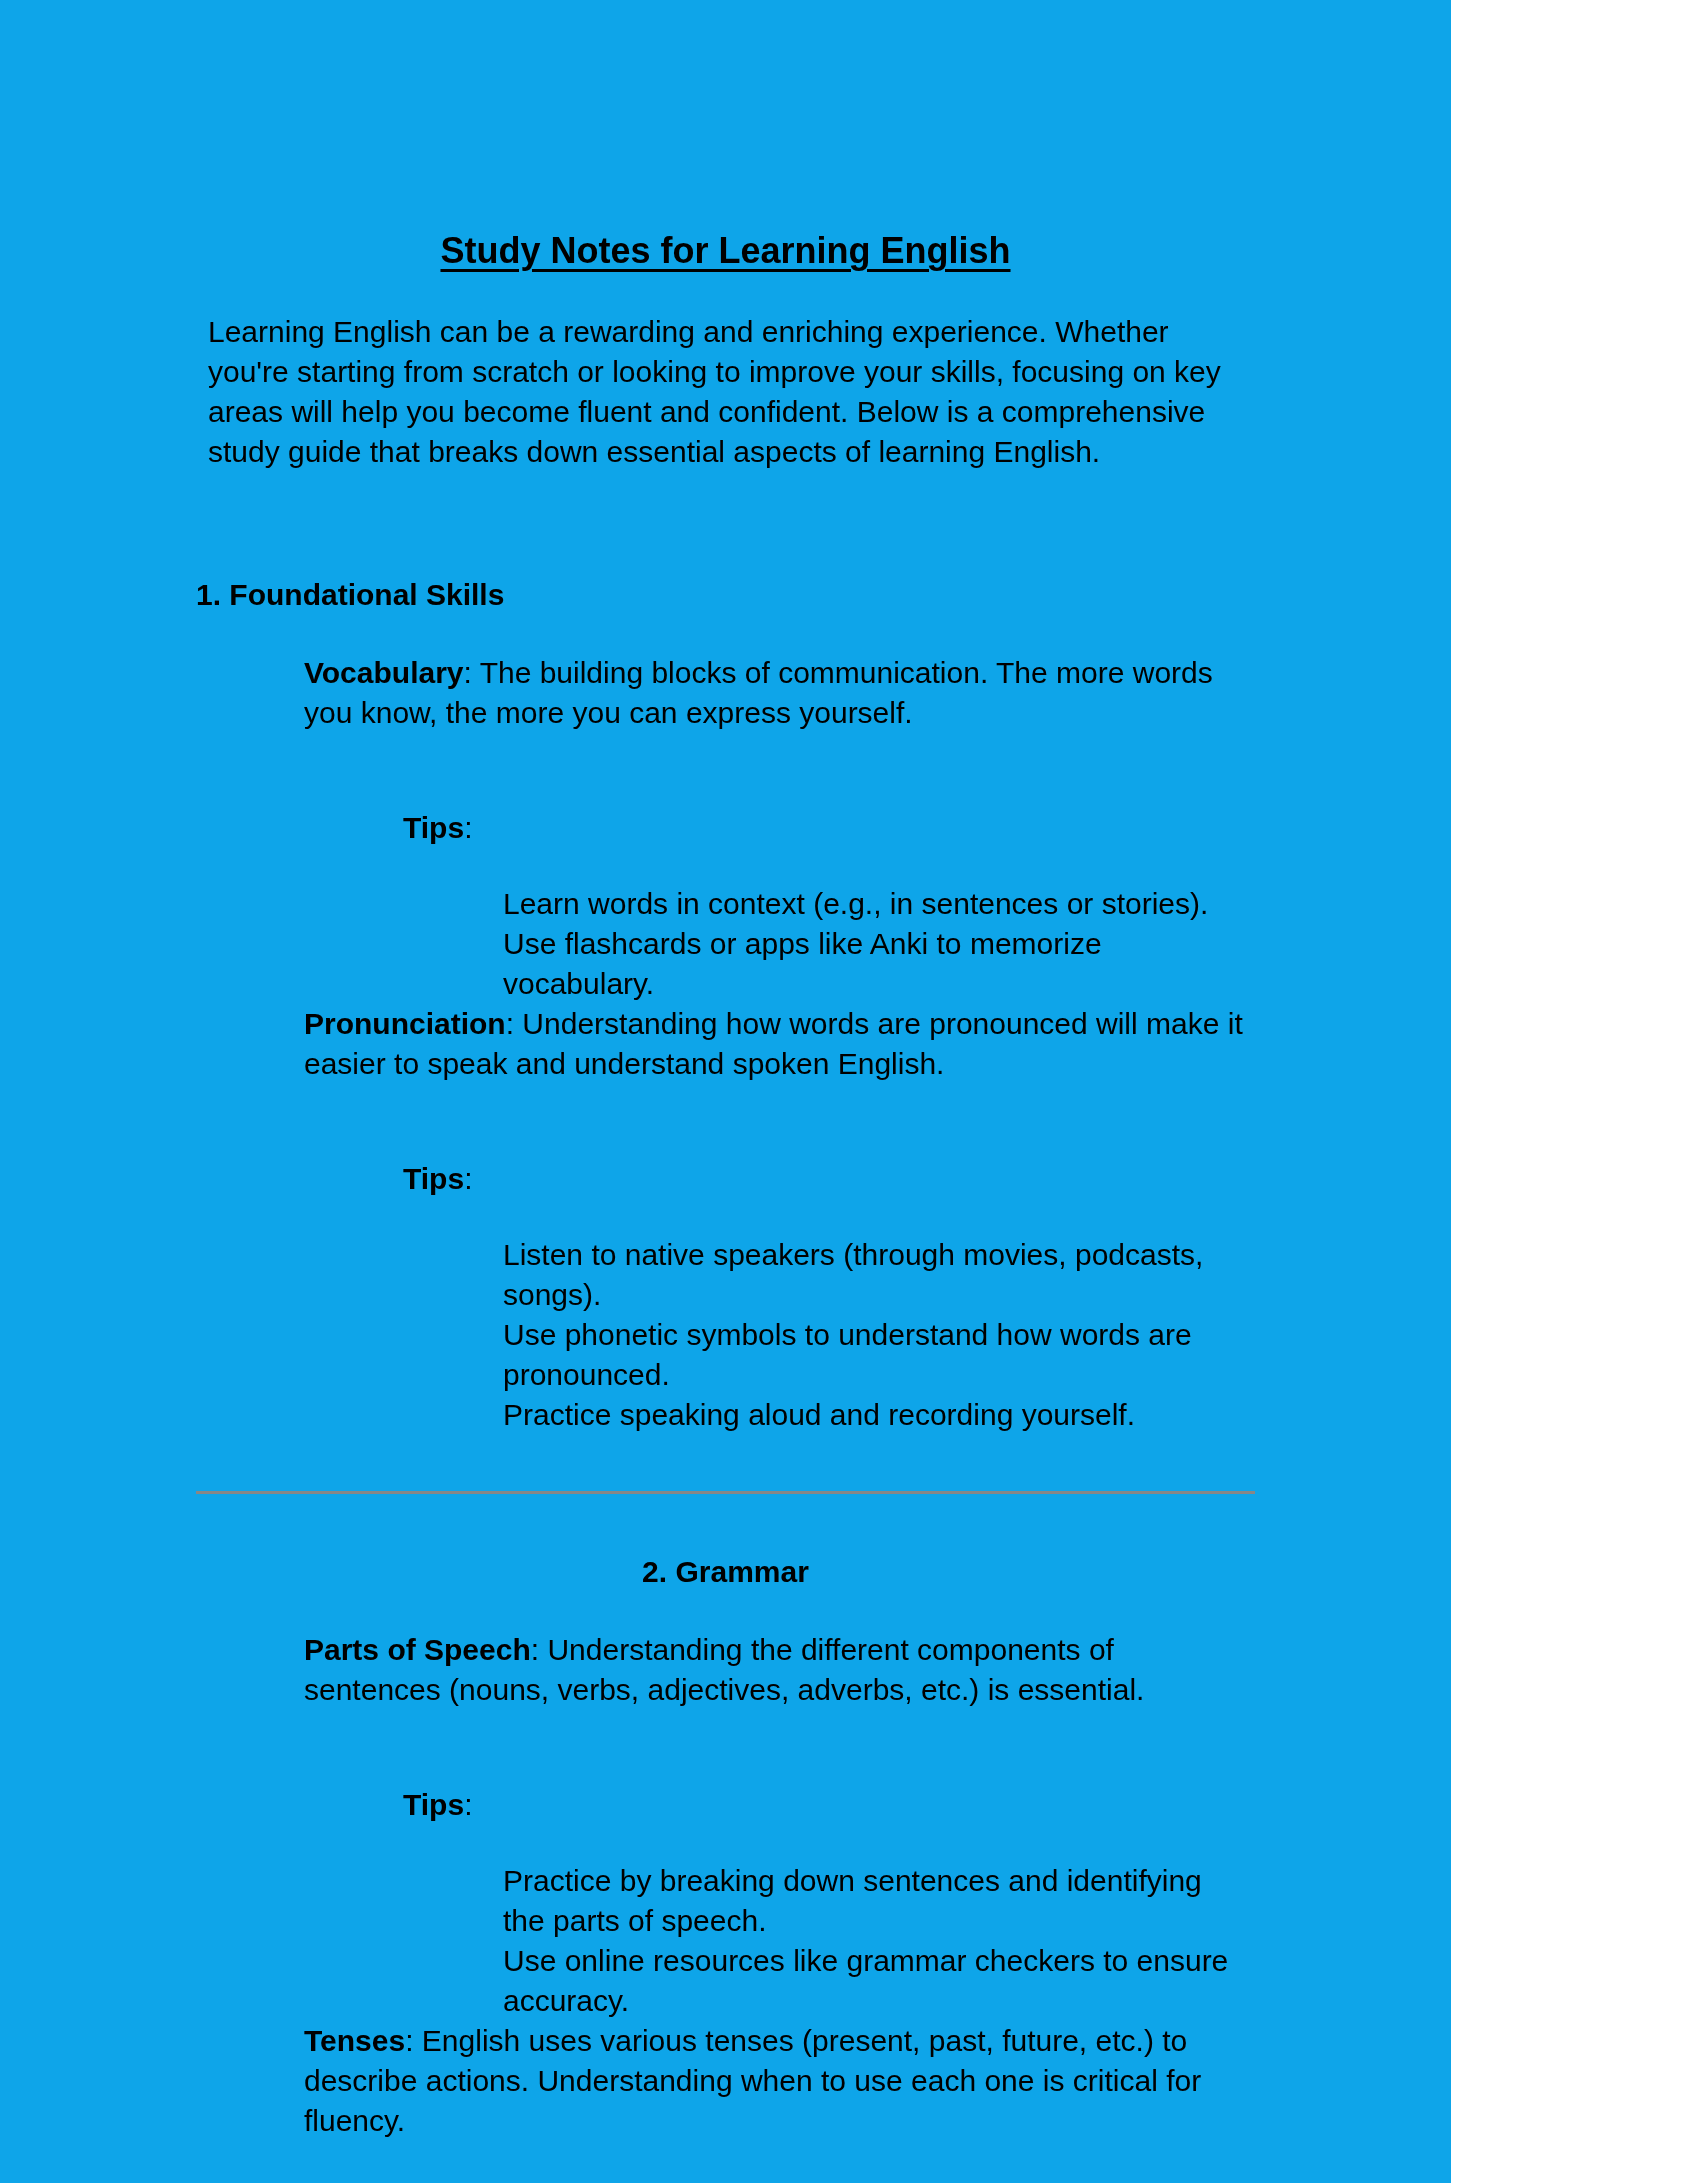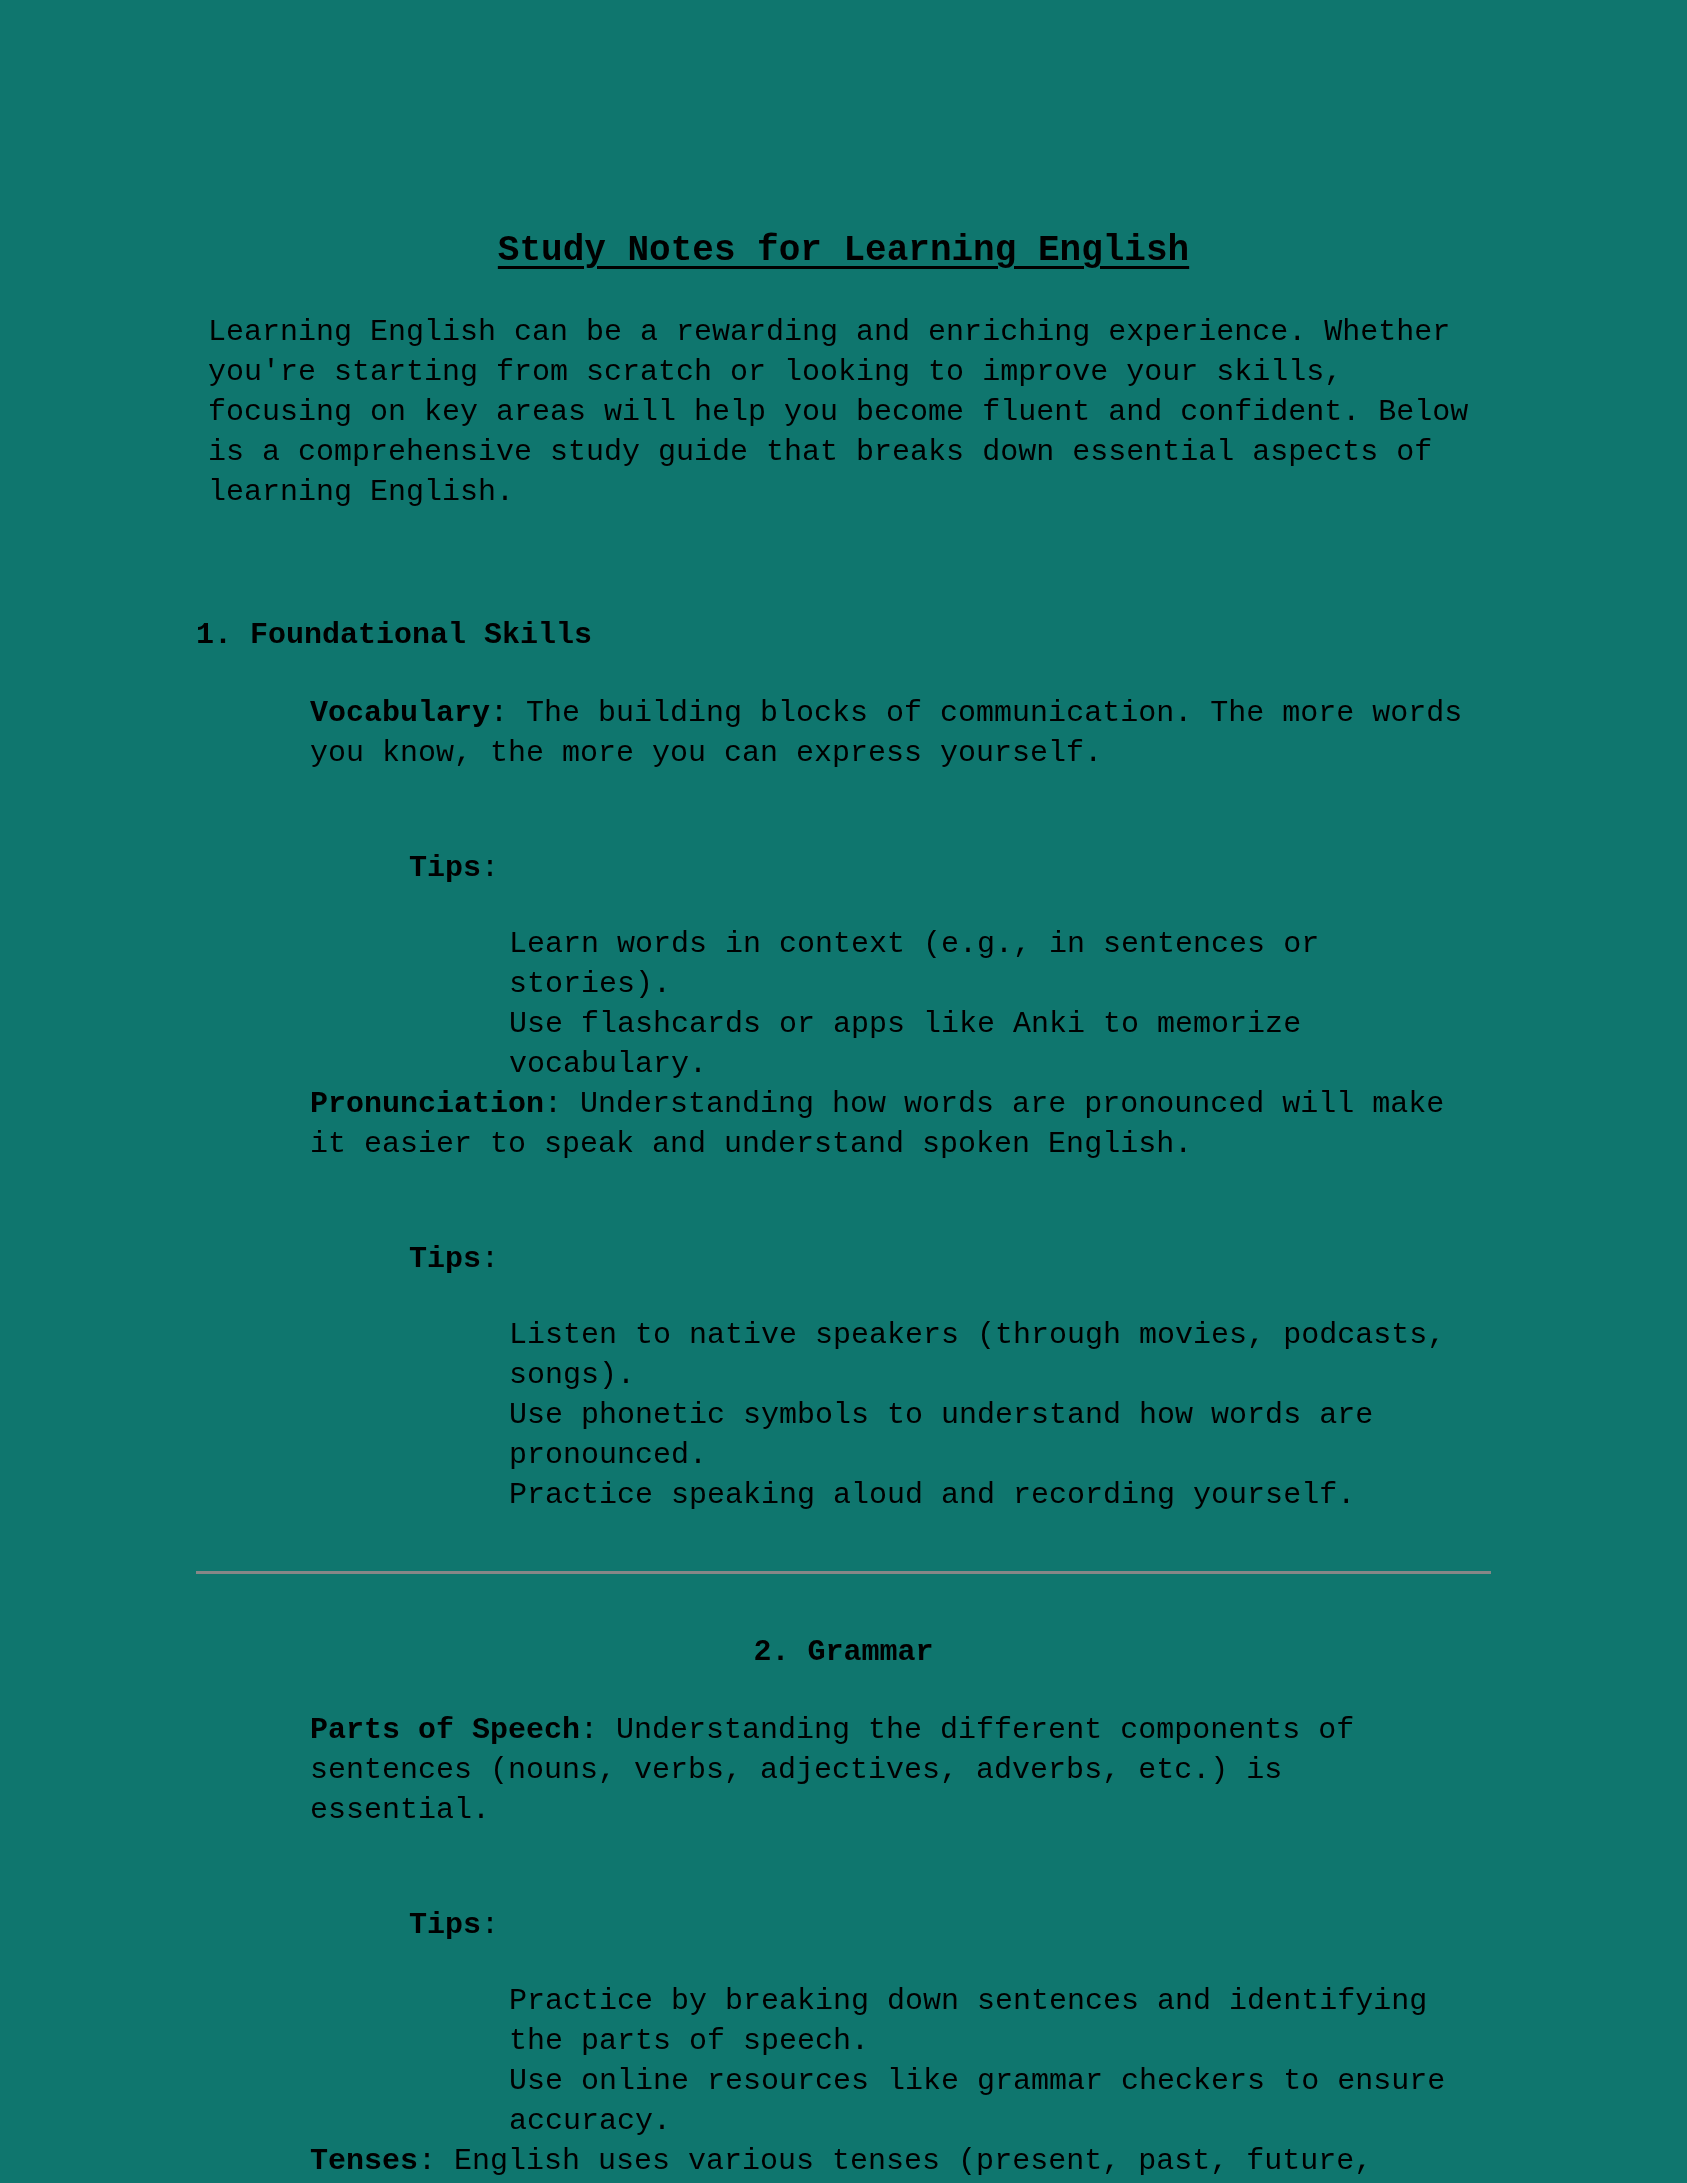--- a/index.html
+++ b/index.html
@@ -8,26 +8,25 @@
     background: #ffffff;
   }
   body {
     width: 1687px;
     height: 2183px;
     font-family: "Liberation Sans", "DejaVu Sans", sans-serif;
     color: #000000;
   }
   .page {
     box-sizing: border-box;
-    width: 1687px;
+    width: 1451px;
     height: 2183px;
     padding: 228px 196px 0 196px;
     overflow: hidden;
-    background: #0f766e;
-    font-family: Liberation Mono, monospace;
+    background: #0ea5e9;
   }
   .doc-title {
     font-size: 36px;
     line-height: 46px;
     font-weight: bold;
     text-align: center;
     text-decoration: underline;
     text-decoration-thickness: 3.3px;
     text-underline-offset: 6px;
     margin: 0 0 38px 0;
@@ -47,21 +46,21 @@
     height: 2.6px;
     background: #878787;
     margin: 56px 0 0 0;
   }
   .divider + .section-heading {
     margin-top: 58px;
     text-align: center;
   }
   ul.level1 {
     list-style: none;
-    margin: 14px;
+    margin: 8px;
     padding: 0 0 0 52px;
   }
   li.entry-item {
     display: flex;
     margin: 0;
   }
   .disc-box {
     flex: 0 0 48px;
   }
   .disc {

